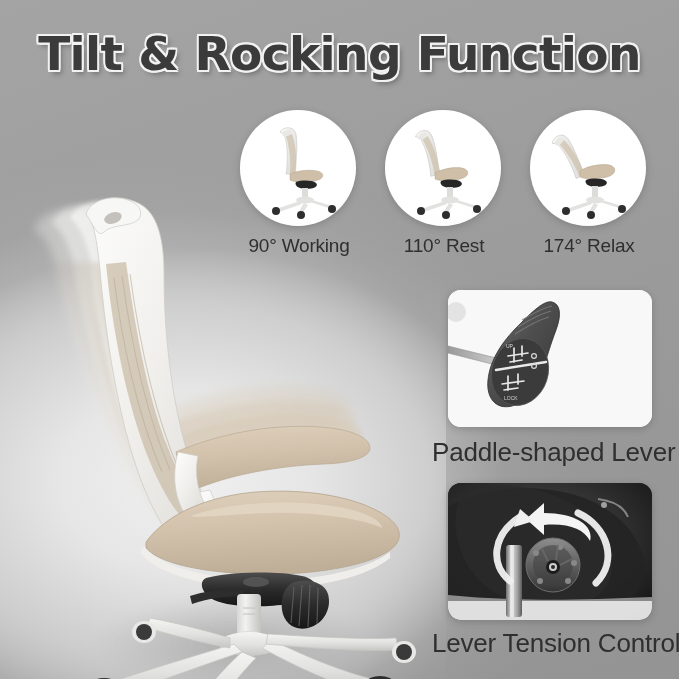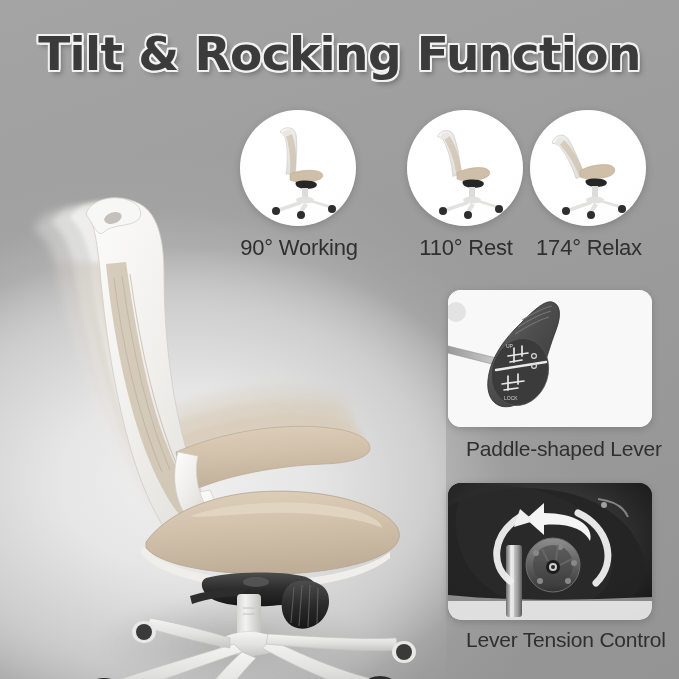--- a/index.html
+++ b/index.html
@@ -54,40 +54,40 @@
   
   .circ-wrap{position:absolute;width:118px;}
   .circ{
     width:116px;height:116px;border-radius:50%;
     background:radial-gradient(circle at 42% 34%, #ffffff 0%,#ffffff 62%,#fbfbfb 100%);
     box-shadow:0 2px 7px rgba(70,70,70,0.30);
     position:relative;overflow:hidden;
   }
   .circ-label{
     margin-top:9px;text-align:center;
-    font-size:22px;color:#2f2f2f;letter-spacing:-0.2px;
+    font-size:19px;color:#2f2f2f;letter-spacing:-0.2px;
     white-space:nowrap;
     font-family:"Liberation Sans","DejaVu Sans",sans-serif;
   }
 
   
   .mini{position:absolute;left:0;top:0;width:116px;height:116px;}
 
   
   .card{
     position:absolute;left:448px;width:204px;
     border-radius:13px;
     box-shadow:0 2px 7px rgba(70,70,70,0.32);
     overflow:hidden;
   }
   #cardLever{top:290px;height:137px;background:linear-gradient(150deg,#fdfdfd 0%,#f6f6f6 55%,#ededed 100%);}
   #cardTension{top:483px;height:137px;background:#2a2a2a;}
   .card-label{
-    position:absolute;left:466px;width:204px;text-align:left;
-    font-size:21px;color:#2f2f2f;letter-spacing:-0.2px;white-space:nowrap;
+    position:absolute;left:432px;width:204px;text-align:left;
+    font-size:26px;color:#2f2f2f;letter-spacing:-0.2px;white-space:nowrap;
     font-family:"Liberation Sans","DejaVu Sans",sans-serif;
   }
   #labLever{top:437px;}
   #labTension{top:628px;}
 </style>
 </head>
 <body>
 
 <div id="stage">
 
@@ -306,21 +306,21 @@
         <path d="M64 93 L 58 103 L 62 104 L 68 95 Z" fill="#e2e2e0"></path>
         <path d="M70 92 L 92 99 L 92 96 L 72 90 Z" fill="#e2e2e0"></path>
         <circle cx="36" cy="101" r="4" fill="#2e2e2e"></circle>
         <circle cx="61" cy="105" r="4" fill="#2e2e2e"></circle>
         <circle cx="92" cy="99" r="4" fill="#2e2e2e"></circle>
       </svg>
     </div>
     <div class="circ-label">90° Working</div>
   </div>
 
-  <div class="circ-wrap" style="left:407px;top:110px;">
+  <div class="circ-wrap" style="left:385px;top:110px;">
     <div class="circ">
       <svg class="mini" viewBox="0 0 116 116">
         <g transform="rotate(-13 56 66)">
           <path d="M40 22 C 44 16, 54 16, 56 24 C 58 36, 56 54, 54 64 L 46 64 C 48 52, 48 34, 44 24 Z" fill="url(#mf)" stroke="#c9c8c4" stroke-width="0.6"></path>
           <path d="M46 26 C 50 40, 51 54, 50 63 L 56 63 C 57 50, 56 36, 52 24 Z" fill="#cfc2ae" opacity="0.75"></path>
           <ellipse cx="47" cy="23" rx="5" ry="3" transform="rotate(-20 47 23)" fill="#e9e8e5"></ellipse>
         </g>
         <path d="M50 63 C 58 58, 74 56, 80 59 C 84 61, 84 66, 78 68 C 70 71, 56 72, 50 69 Z" fill="#cfbfa8" stroke="#b4a48d" stroke-width="0.5"></path>
         <path d="M56 71 C 62 69, 72 69, 76 72 C 79 75, 74 78, 66 78 C 58 78, 54 74, 56 71 Z" fill="#262626"></path>
         <rect x="62" y="77" width="6" height="12" fill="#dcdcda"></rect>

